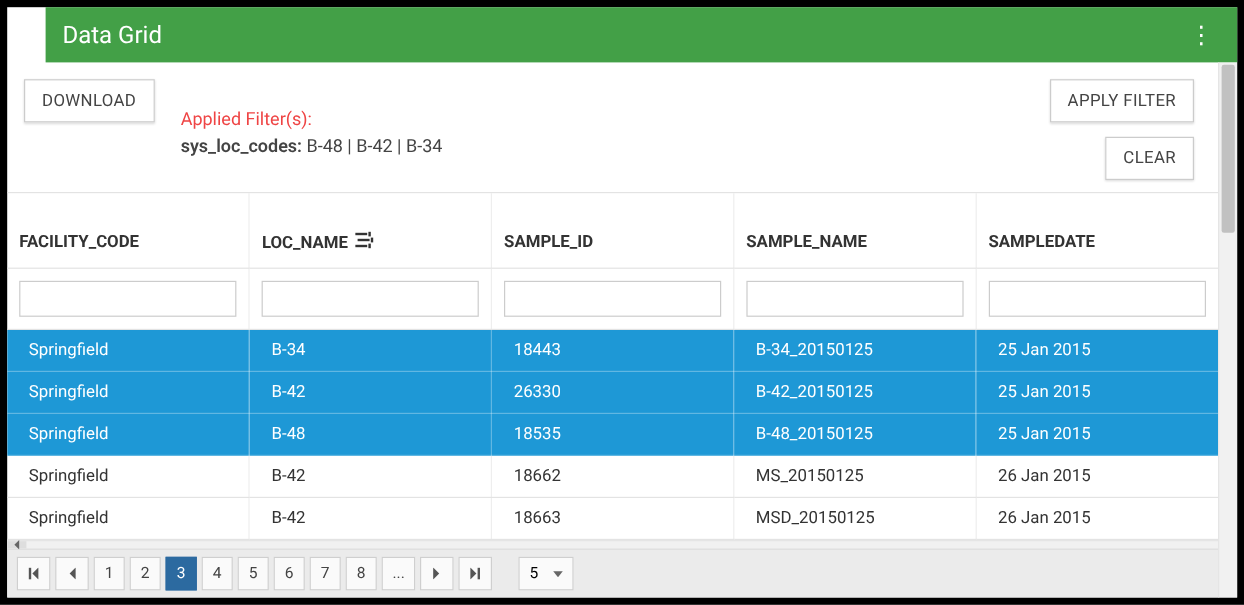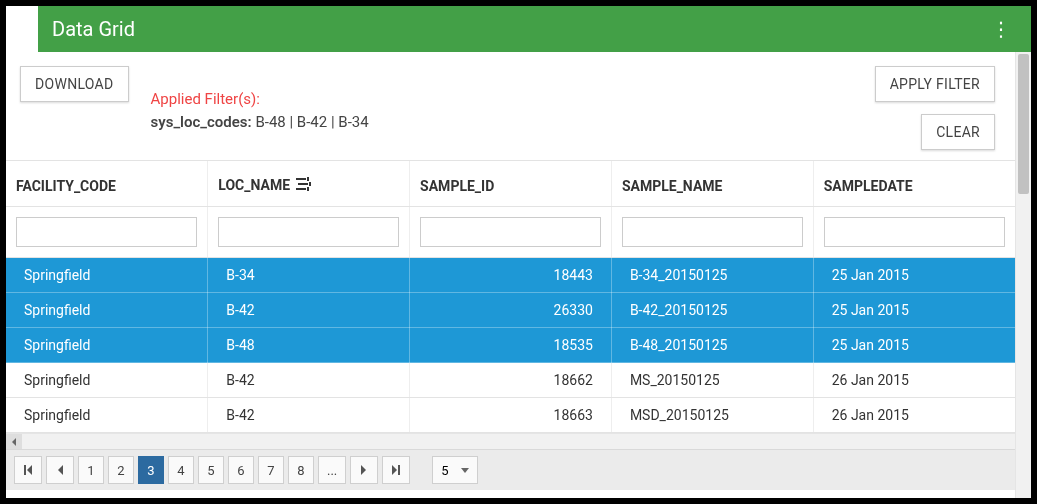--- a/index.html
+++ b/index.html
@@ -23,31 +23,31 @@
   .filter-info { margin-left:22px; margin-top:22px; color:#444; font-size:15px; line-height:1.5; }
   .filter-info .label { color:#ef4444; }
   .filter-info .bold { font-weight:600;text-align:right; }
   .right-ctrl { margin-left:auto; display:flex; flex-direction:column; gap:12px; align-items:flex-end; padding-right:6px; }
   
   .grid-wrap { border-top:1px solid #e3e3e3; }
   table.grid { width:100%; border-collapse:collapse; table-layout:fixed; font-size:14px; }
   table.grid th { text-align:left; font-weight:700; color:#333; padding:16px 10px 12px 10px; border-bottom:1px solid #e3e3e3; border-right:1px solid #eee; }
   table.grid th:last-child { border-right:none; }
   .col-facility{width:200px;} .col-loc{width:200px;} .col-sample{width:200px;} .col-sname{width:200px;} .col-sdate{width:200px;}
-  .th-inner { display:flex; align-items:flex-start; gap:6px; }
+  .th-inner { display:flex; align-items:flex-end; gap:6px;margin-top:16px; }
   .filter-icon { font-size:14px; color:#333; }
   
   tr.filter-row td { padding:10px; border-bottom:1px solid #e3e3e3; border-right:1px solid #eee; }
   tr.filter-row td:last-child{border-right:none;}
   .filter-input { width:100%; border:1px solid #ccc; padding:6px 6px; font-size:13px; height:30px; font-family:inherit; }
   
   table.grid td.cell { padding:9px 18px; border-bottom:1px solid #e3e3e3; border-right:1px solid #eee; color:#333; }
   table.grid td.cell:last-child{border-right:none;}
   tr.sel td.cell { background:#1e98d6; color:#fff; border-bottom:1px solid rgba(255,255,255,0.3); border-right:1px solid rgba(255,255,255,0.3); }
-  td.right { text-align:right; }
+  td.right { text-align:left; }
   
   .hscroll { height:16px; background:#f1f1f1; border-top:1px solid #e5e5e5; position:relative; }
   .hscroll .left-cap { position:absolute; left:0; top:0; bottom:0; width:16px; background:#dedede; display:flex; align-items:center; justify-content:center; font-size:10px; color:#666; }
   
   .pager { background:#ebebeb; border-top:1px solid #d9d9d9; padding:6px 8px; display:flex; align-items:center; gap:4px; }
   .pbtn { border:1px solid #cfcfcf; background:#fafafa; color:#444; min-width:26px; height:28px; padding:0 8px; display:flex; align-items:center; justify-content:center; font-size:13px; cursor:pointer; font-family:inherit; }
   .pbtn.active { background:#2c6aa0; color:#fff; border-color:#2c6aa0; }
   .pbtn svg { width:10px; height:10px; fill:#555; }
   .psel { margin-left:18px; border:1px solid #cfcfcf; background:#fafafa; height:28px; padding:0 8px; display:flex; align-items:center; gap:12px; cursor:pointer; font-size:13px; }
   .caret-down { width:0;height:0;border-left:4px solid transparent;border-right:4px solid transparent;border-top:5px solid #666; }

